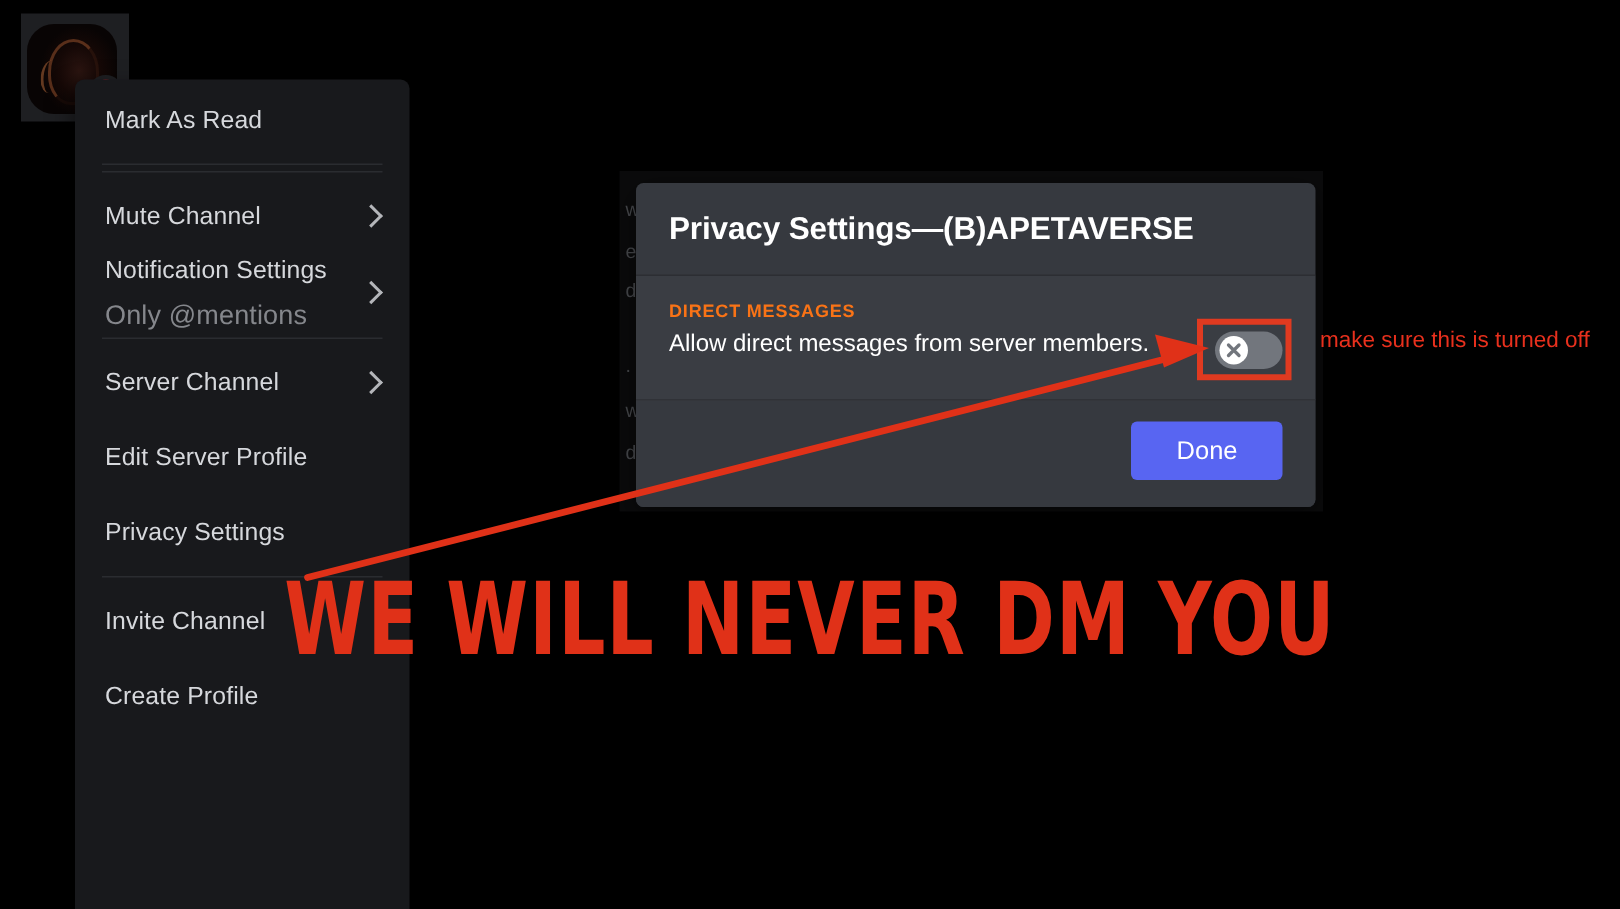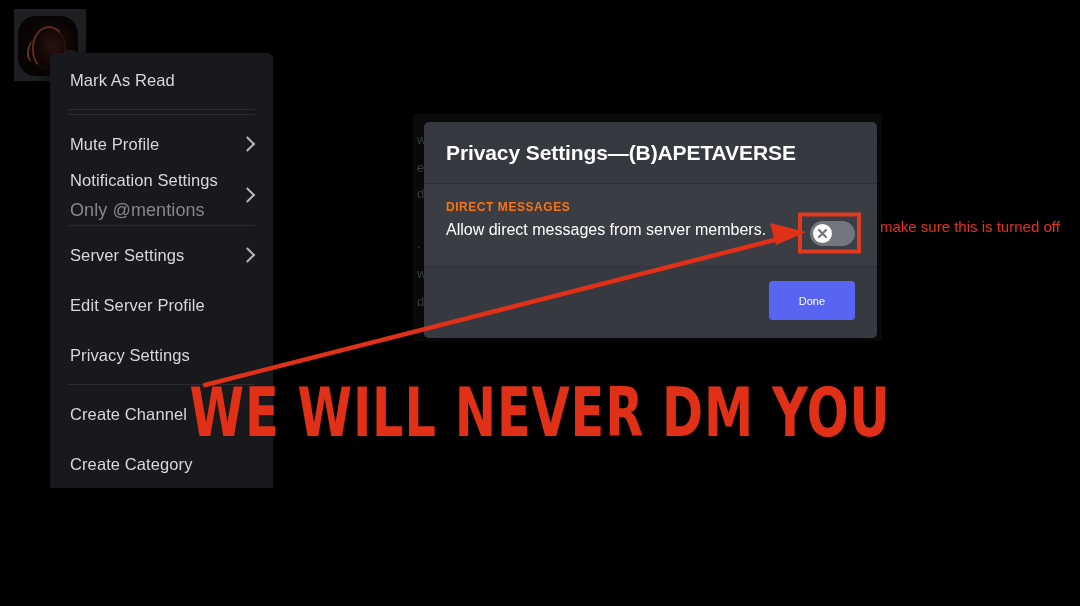--- a/index.html
+++ b/index.html
@@ -70,21 +70,21 @@
     background: #d8232c;
     box-shadow: 0 0 0 3px #1e1f22;
   }
 
   
   .ctx-menu {
     position: absolute;
     left: 50px;
     top: 53px;
     width: 223px;
-    height: 435px;
+    height: 553px;
     background: #18191c;
     border-radius: 6px 6px 0 0;
     box-shadow: 0 8px 18px rgba(0,0,0,0.6);
     z-index: 5;
     padding-top: 2px;
     box-sizing: border-box;
   }
   .ctx-item {
     position: relative;
     height: 50px;
@@ -234,21 +234,21 @@
   }
   .modal-footer {
     background: #36393f;
     padding: 14px 22px 18px;
     display: flex;
     justify-content: flex-end;
   }
   .done-btn {
     background: #5865f2;
     color: #ffffff;
-    font-size: 11px;
+    font-size: 17px;
     border: none;
     border-radius: 4px;
     padding: 0 30px;
     height: 39px;
     cursor: pointer;
     font-family: "Liberation Sans", sans-serif;
   }
 
   
   .annot-layer {
@@ -327,52 +327,52 @@
 <div class="ctx-menu">
 
   <div class="ctx-item">
     <span class="ctx-label">Mark As Read</span>
   </div>
   <div class="ctx-sep"></div>
 
   <div class="ctx-sep"></div>
 
   <div class="ctx-item">
-    <span class="ctx-label">Mute Profile</span>
+    <span class="ctx-label">Mute Channel</span>
     <span class="chevron"></span>
   </div>
 
   <div class="ctx-item two-line">
     <span class="ctx-label">Notification Settings</span>
     <span class="ctx-sub">Only @mentions</span>
     <span class="chevron"></span>
   </div>
 
   <div class="ctx-sep"></div>
 
   <div class="ctx-item">
-    <span class="ctx-label">Server Settings</span>
+    <span class="ctx-label">Server Channel</span>
     <span class="chevron"></span>
   </div>
 
   <div class="ctx-item">
     <span class="ctx-label">Edit Server Profile</span>
   </div>
 
   <div class="ctx-item">
     <span class="ctx-label">Privacy Settings</span>
   </div>
   <div class="ctx-sep"></div>
 
   <div class="ctx-item">
-    <span class="ctx-label">Create Channel</span>
-  </div>
-
-  <div class="ctx-item">
-    <span class="ctx-label">Create Category</span>
+    <span class="ctx-label">Invite Channel</span>
+  </div>
+
+  <div class="ctx-item">
+    <span class="ctx-label">Create Profile</span>
   </div>
 
   <div class="ctx-item">
     
     
   </div>
 
 </div>
 
 <div class="annot-layer">

